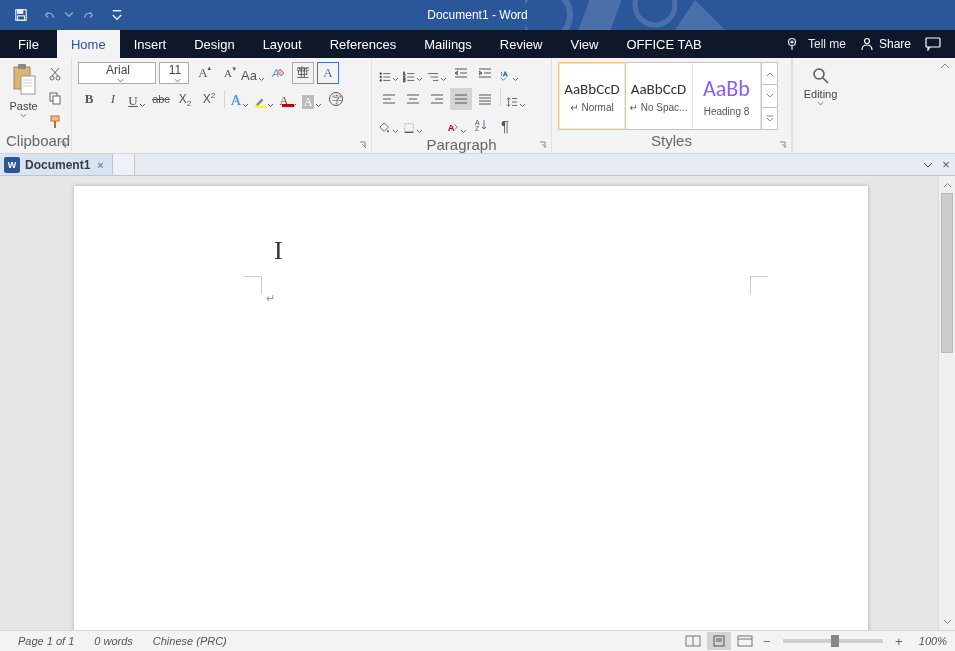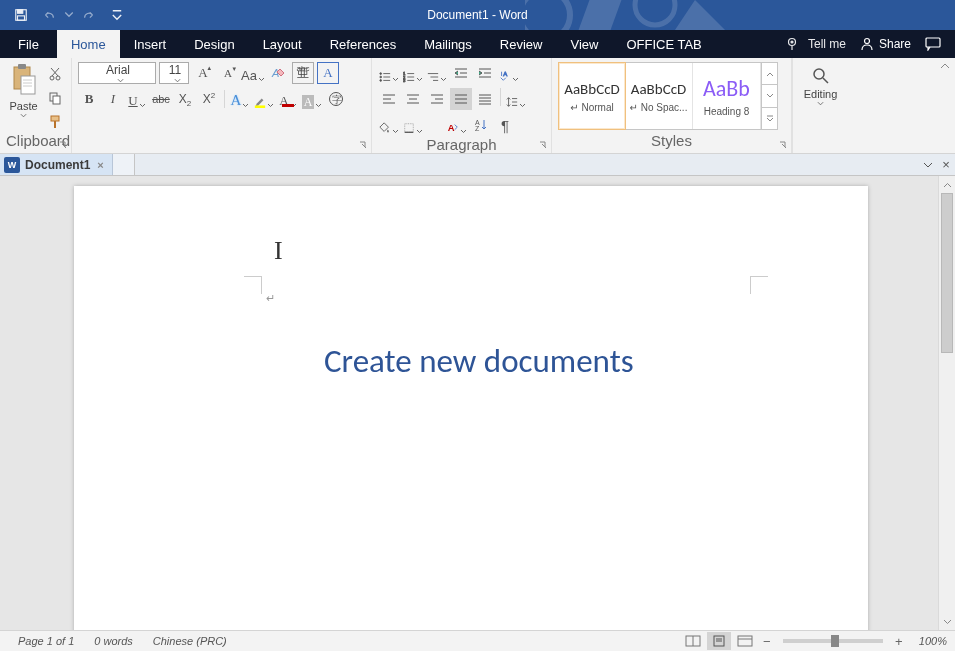--- a/index.html
+++ b/index.html
@@ -620,21 +620,20 @@
   </div>
 </div>
 
 <div class="workspace">
   <div class="doc-scroll">
     <div class="page">
       <div class="margin-mark margin-tl"></div>
       <div class="margin-mark margin-tr"></div>
       <div class="cursor-caret">I</div>
       <div class="para-mark">↵</div>
-      <div class="doc-heading">Create new documents</div>
     </div>
   </div>
   <div class="vscroll">
     <div class="arrow">
         <svg width="9" height="6" viewBox="0 0 9 6">
           <path d="M1 5l3.5-3.5L8 5" stroke="#888" fill="none"></path>
         </svg>
       </div>
     <div class="track">
       <div class="thumb"></div>

